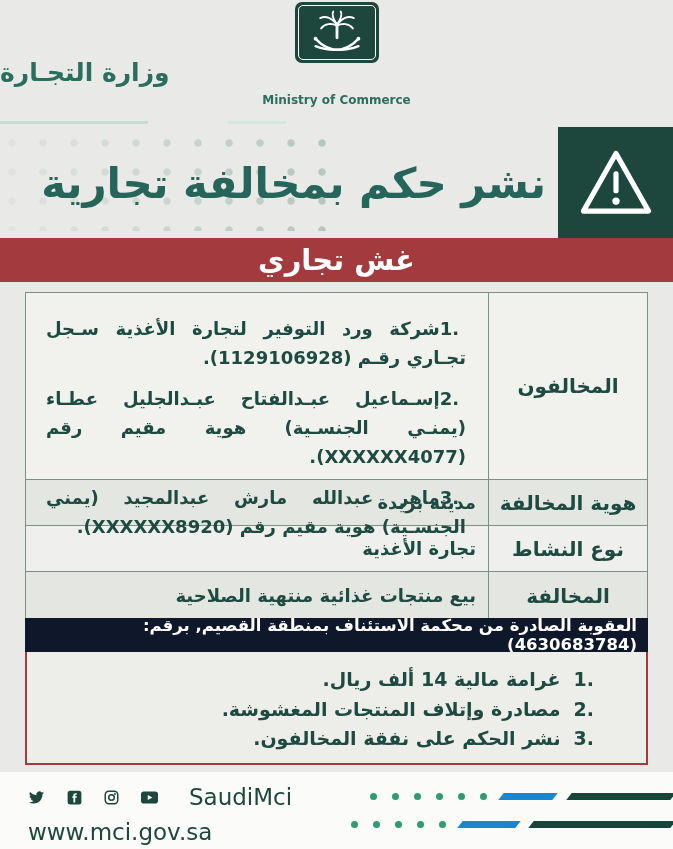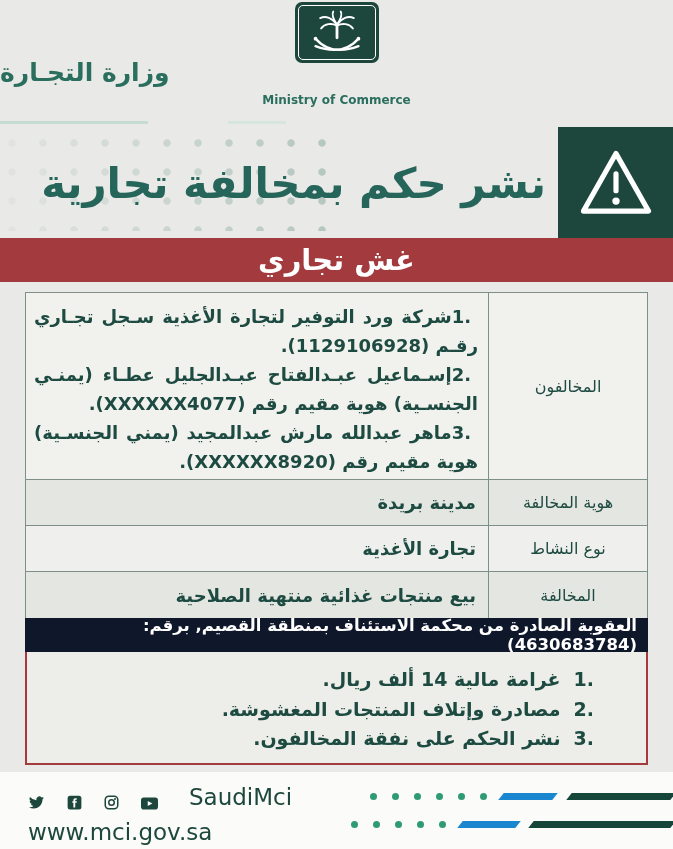--- a/index.html
+++ b/index.html
@@ -37,46 +37,46 @@
   .fraud-banner { left:0; top:238px; width:673px; height:44px; background:#a33b3e;
     display:flex; align-items:center; justify-content:center; direction:rtl;
     color:#ffffff; font-size:29px; font-weight:bold; }
 
   
   .details { left:25px; top:292px; width:623px; direction:rtl; color:#1e4b41;
     border:1.5px solid #7e8f88; border-bottom:none; box-sizing:border-box; }
   .drow { display:flex; border-bottom:1.5px solid #7e8f88; }
   .dlabel { width:158px; flex:0 0 158px; border-left:1.5px solid #7e8f88;
     display:flex; align-items:center; justify-content:center;
-    font-size:16px; font-weight:normal; }
+    font-size:20px; font-weight:bold; }
   .dvalue { flex:1; font-size:18px; font-weight:bold; box-sizing:border-box; }
   .row-violators { height:186px; background:#f1f1ee; }
   .row-a { height:45px; background:#e4e6e2; }
   .row-b { height:45px; background:#eff0ed; }
   .row-c { height:47px; background:#e4e6e2; }
   .dvalue-long { padding:9px 10px 6px 8px; line-height:29px; text-align:justify; }
-  .viol-line { margin:0; }
+  .viol-line { margin:12px; }
   .inline-num { direction:ltr; unicode-bidi:embed; margin-inline-end:7px; }
   .dvalue-short { display:flex; align-items:center; padding-inline-start:12px; }
 
   
   .penalty-header { left:25px; top:618px; width:623px; height:34px; background:#0f172a;
     display:flex; align-items:center; direction:rtl; box-sizing:border-box;
     padding-inline-start:11px; color:#ffffff; font-size:16.5px; font-weight:bold; }
   .penalty-box { left:25px; top:652px; width:623px; height:113px; background:#ededе9;
     background-color:#ededE9; border:2px solid #a33b3e; border-top:none;
     box-sizing:border-box; direction:rtl; padding:13px 52px 0 20px; }
   .pen-item { display:flex; align-items:baseline; gap:13px;
     color:#1e4b41; font-size:19px; font-weight:bold; line-height:29.5px; }
   .pen-num { direction:ltr; unicode-bidi:embed; }
 
   
   .footer { left:0; top:772px; width:673px; height:77px; background:#fbfbf9; }
   .social-block { position:absolute; left:28px; top:12px; color:#1d473d; }
-  .social-row { display:flex; align-items:flex-end; gap:22px; }
+  .social-row { display:flex; align-items:center; gap:22px; }
   .social-row svg { display:block; }
   .handle { font-size:23px; margin-left:9px; }
   .website { font-size:23px; margin-top:9px; }
   .deco-row { position:absolute; display:flex; align-items:center; }
   .deco-row-a { right:0; top:21px; }
   .deco-row-b { right:0; top:49px; }
   .dot { width:7px; height:7px; border-radius:50%; background:#2f9b73; margin-left:15px; }
   .bar { height:7px; transform:skewX(-38deg); }
   .bar-blue { background:#1a86d0; }
   .bar-green { background:#16453a; }

